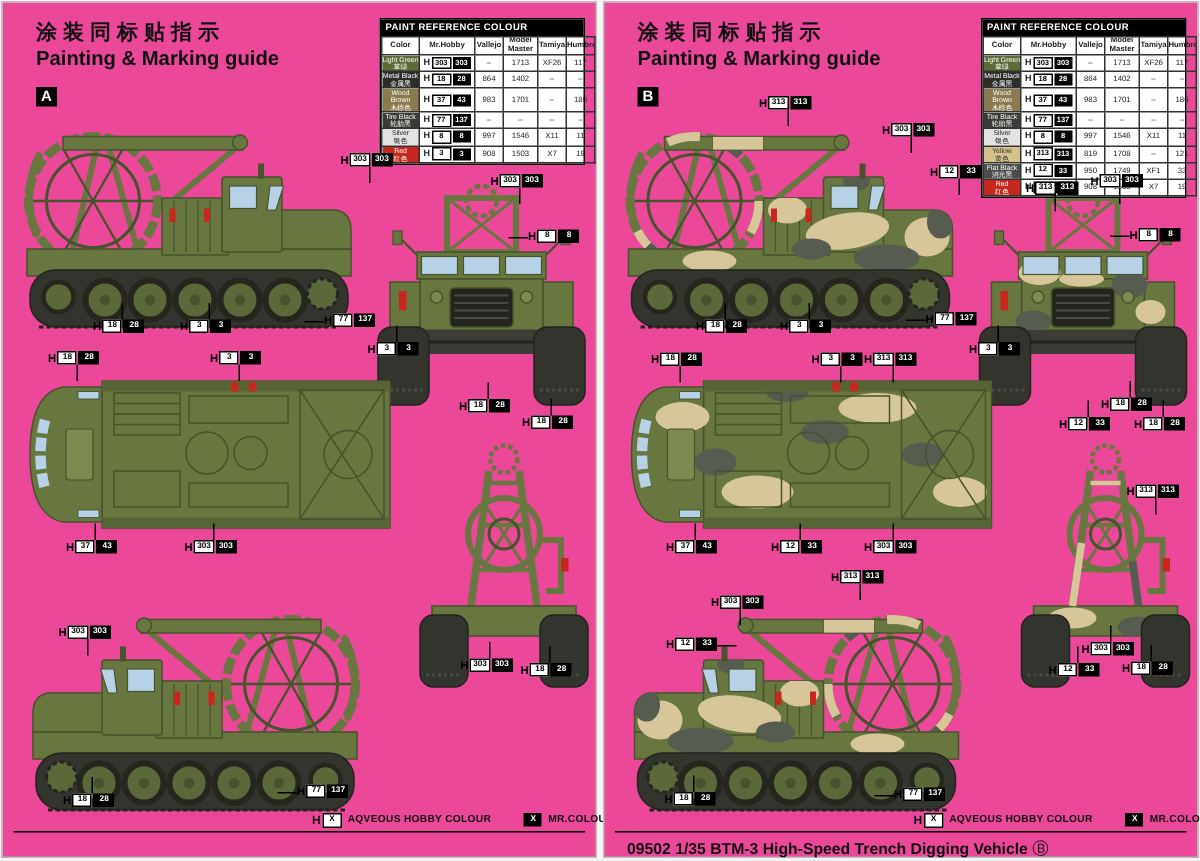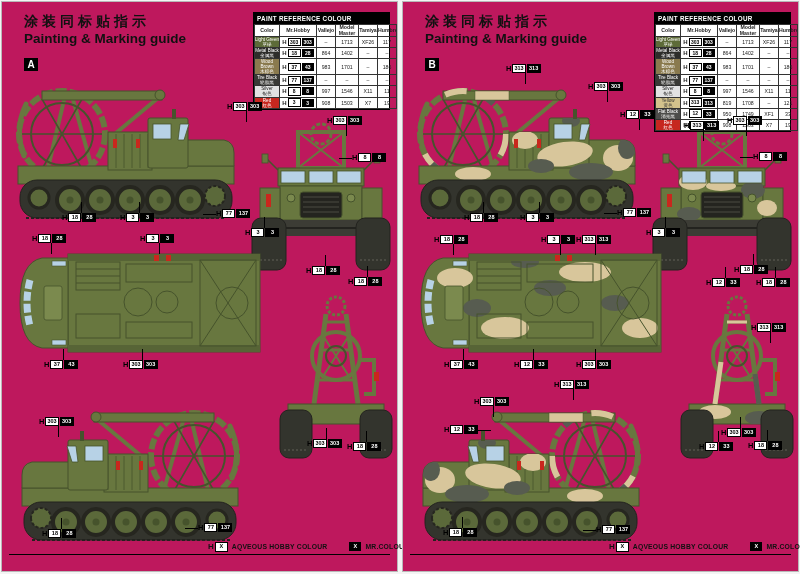--- a/index.html
+++ b/index.html
@@ -1,17 +1,17 @@
 <!DOCTYPE html>
 <html><head>
 <meta charset="utf-8">
 <style>
   html,body{margin:0;padding:0;background:#e9e9e9;font-family:"Liberation Sans",sans-serif;}
   .page{position:relative;width:800px;height:574px;background:#f4f4f4;overflow:hidden;}
-  .sheet{position:absolute;top:1px;width:397px;height:571px;background:#be185d;border:1px solid #b9b9b9;box-sizing:border-box;}
+  .sheet{position:absolute;top:1px;width:397px;height:571px;background:#ec4899;border:1px solid #b9b9b9;box-sizing:border-box;}
   .layer{position:absolute;left:0;top:0;right:0;bottom:0;}
   
   .title-zh{position:absolute;left:22px;top:11px;font-size:14px;font-weight:bold;letter-spacing:4px;color:#111;}
   .title-en{position:absolute;left:22px;top:29px;font-size:13.5px;font-weight:bold;color:#111;}
   .badge{position:absolute;left:22px;top:56px;width:14px;height:13px;background:#000;color:#fff;font-size:10px;font-weight:bold;text-align:center;line-height:13px;}
   
   .ptable{position:absolute;left:251px;top:10px;width:137px;border:1px solid #000;background:#fff;box-sizing:border-box;}
   .pt-title{background:#000;color:#fff;font-size:6.3px;font-weight:bold;padding:2px 3px;letter-spacing:.3px;}
   .ptable table{border-collapse:collapse;width:100%;table-layout:fixed;}
   .ptable th,.ptable td{border:0.5px solid #333;font-size:5.2px;text-align:center;padding:0;height:10px;color:#222;overflow:hidden;}
@@ -1003,15 +1003,16 @@
         </div>
       </div>
     <div class="legend">
       <span class="lg-h">H</span>
         <span class="wbox">X</span>
         <span class="lg-t">AQVEOUS HOBBY COLOUR</span>
         <span class="bbox">X</span>
         <span class="lg-t">MR.COLOUR</span>
     </div>
     <div class="footrule"></div>
+    <div class="footer"><span>09502 1/35 BTM-3 High-Speed Trench Digging Vehicle</span> <span class="fmark">Ⓑ</span></div>
   </div>
 
 </div>
 
 </body></html>

